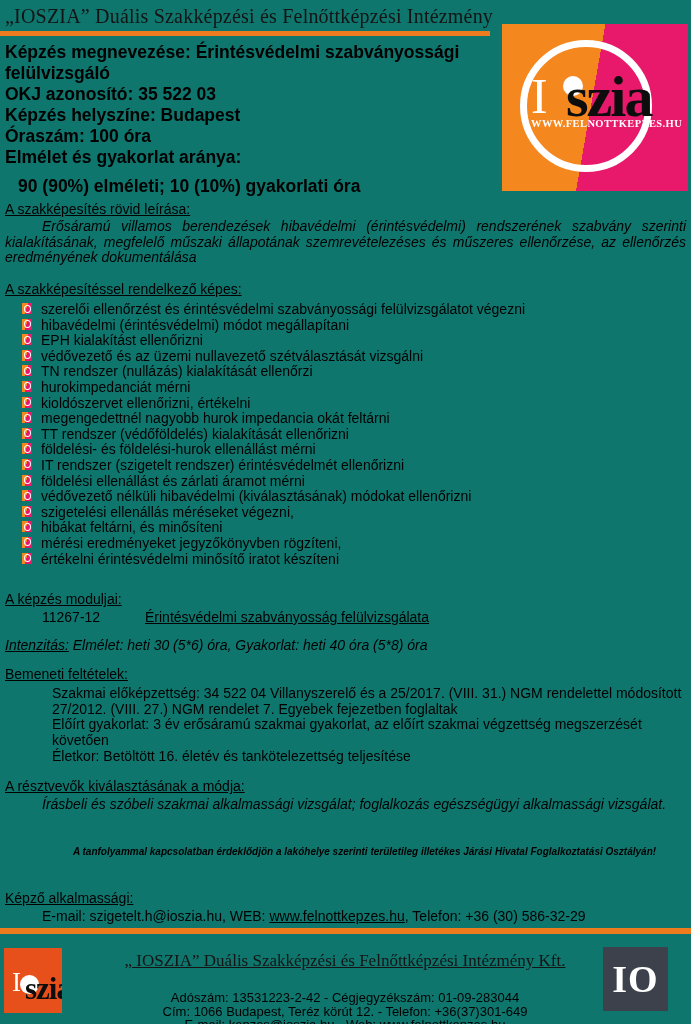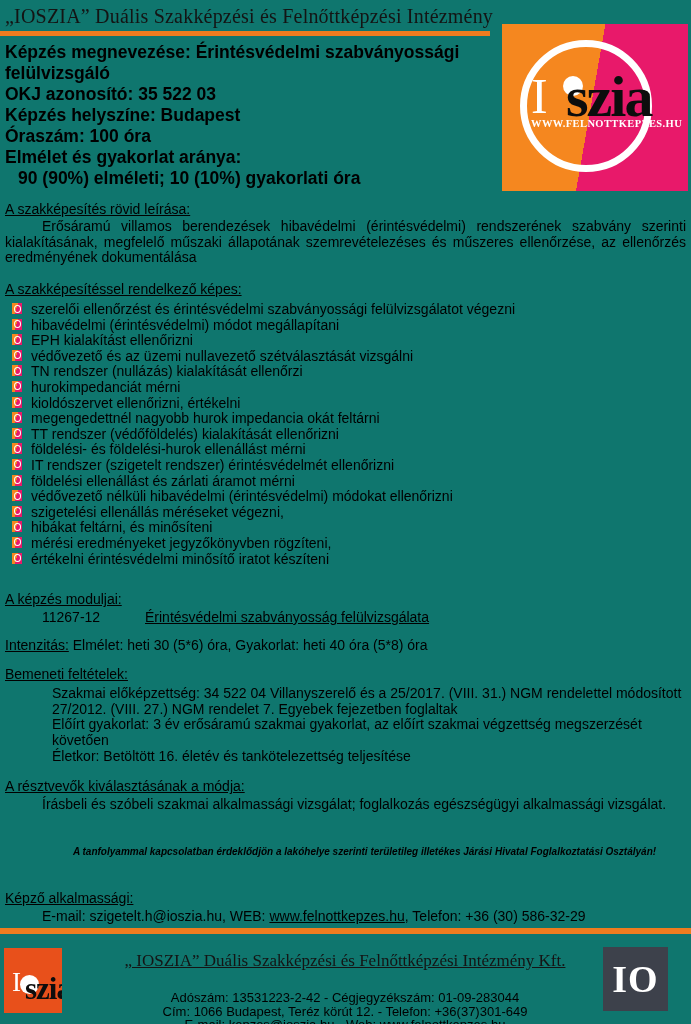--- a/index.html
+++ b/index.html
@@ -3,35 +3,35 @@
 <meta charset="utf-8">
 <style>
   html,body { margin:0; padding:0; }
   body { width:691px; height:1024px; background:#fff; font-family:"Liberation Sans","DejaVu Sans",sans-serif; color:#000; }
   .doc { position:relative; width:691px; height:1024px; overflow:hidden; background:#0f766e; }
 
   
   .org-title { position:absolute; left:5px; top:5px; font-family:"Liberation Serif","DejaVu Serif",serif; font-size:20px; color:#141414; letter-spacing:0.2px; }
   .top-rule { position:absolute; left:0; top:31px; width:490px; height:5px; background:#EE7C1F; }
   .course-info { position:absolute; left:5px; top:42px; width:497px; font-weight:bold; font-size:17.5px; line-height:21px; }
-  .course-info .indent { padding-left:13px; }
+  .course-info .indent { padding-left:13px;margin-top:8px; }
 
   
   .main-logo { position:absolute; left:502px; top:24px; width:186px; height:167px; background:linear-gradient(100deg,#F5871F 48%,#E8196A 48%); overflow:hidden; }
   .logo-ring { position:absolute; left:18px; top:16px; width:118px; height:118px; border:7px solid #fff; border-radius:50%; }
   .logo-disc { position:absolute; left:61px; top:52px; width:20px; height:20px; background:#fff; border-radius:50%; }
   .logo-i { position:absolute; left:29px; top:47px; font-family:"Liberation Serif",serif; font-size:50px; line-height:1; color:#fff; }
   .logo-szia { position:absolute; left:64px; top:44px; font-family:"Liberation Serif",serif; font-size:58px; line-height:1; font-weight:bold; color:#0d0d0d; letter-spacing:-2px; }
   .logo-url { position:absolute; left:29px; top:94px; font-family:"Liberation Serif",serif; font-size:10.5px; font-weight:bold; color:#fff; letter-spacing:0.4px; }
 
   
   .h { position:absolute; left:5px; font-size:14px; text-decoration:underline; }
-  .para { position:absolute; left:5px; width:681px; font-size:14px; line-height:15.7px; }
+  .para { position:absolute; left:5px; width:681px; font-size:14px; line-height:15.7px;font-style:italic; }
   .just { text-align:justify; text-indent:37px; }
-  .cap-list { position:absolute; left:12px; top:301px; margin:0; padding:0; list-style:none;text-align:right; }
+  .cap-list { position:absolute; left:22px; top:301px; margin:0; padding:0; list-style:none;text-align:right; }
   .cap-list li { display:flex; align-items:flex-start; height:15.6px; font-size:14px; }
   .bullet-icon { flex:none; width:10px; height:11px; margin:2px 9px 0 0; background:linear-gradient(105deg,#F5871F 46%,#E8196A 46%); position:relative; }
   .bullet-icon::after { content:""; position:absolute; left:1.5px; top:1.5px; width:5px; height:6px; border:1px solid #fff; border-radius:50%; }
   .module-line { position:absolute; left:42px; top:609px; font-size:14px;text-decoration:underline; }
   .module-code { display:inline-block; width:103px; }
   .inline-label { text-decoration:underline; }
   .entry-block { position:absolute; left:42px; top:686px; width:648px; font-size:14px; line-height:15.7px;margin-left:10px; }
   .notice { position:absolute; left:1px; top:843px; width:689px; text-align:center; font-weight:bold; font-style:italic; font-size:10px; line-height:17px;padding-left:19px; }
   .contact-line { position:absolute; left:42px; top:908px; font-size:14px; }
   .link-underline { text-decoration:underline; color:#000; }
@@ -120,21 +120,21 @@
     <li>
         <span class="bullet-icon"></span>
         <span>IT rendszer (szigetelt rendszer) érintésvédelmét ellenőrizni</span>
       </li>
     <li>
         <span class="bullet-icon"></span>
         <span>földelési ellenállást és zárlati áramot mérni</span>
       </li>
     <li>
         <span class="bullet-icon"></span>
-        <span>védővezető nélküli hibavédelmi (érintésvédelmi) módokat ellenőrizni</span>
+        <span>védővezető nélküli hibavédelmi (kiválasztásának) módokat ellenőrizni</span>
       </li>
     <li>
         <span class="bullet-icon"></span>
         <span>szigetelési ellenállás méréseket végezni,</span>
       </li>
     <li>
         <span class="bullet-icon"></span>
         <span>hibákat feltárni, és minősíteni</span>
       </li>
     <li>

